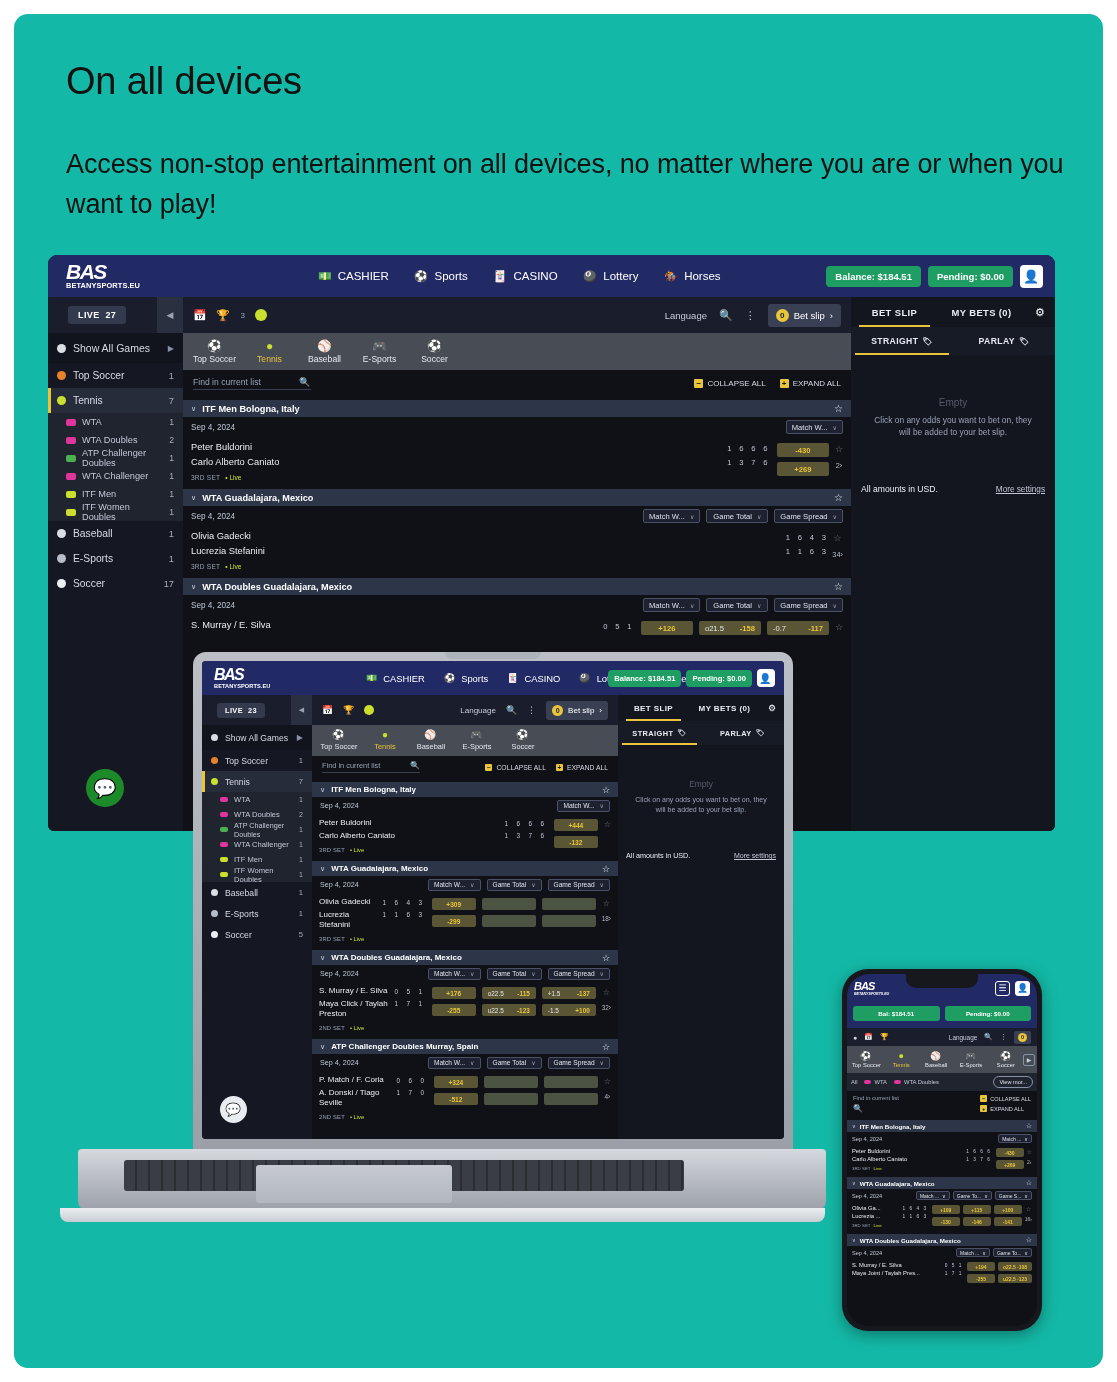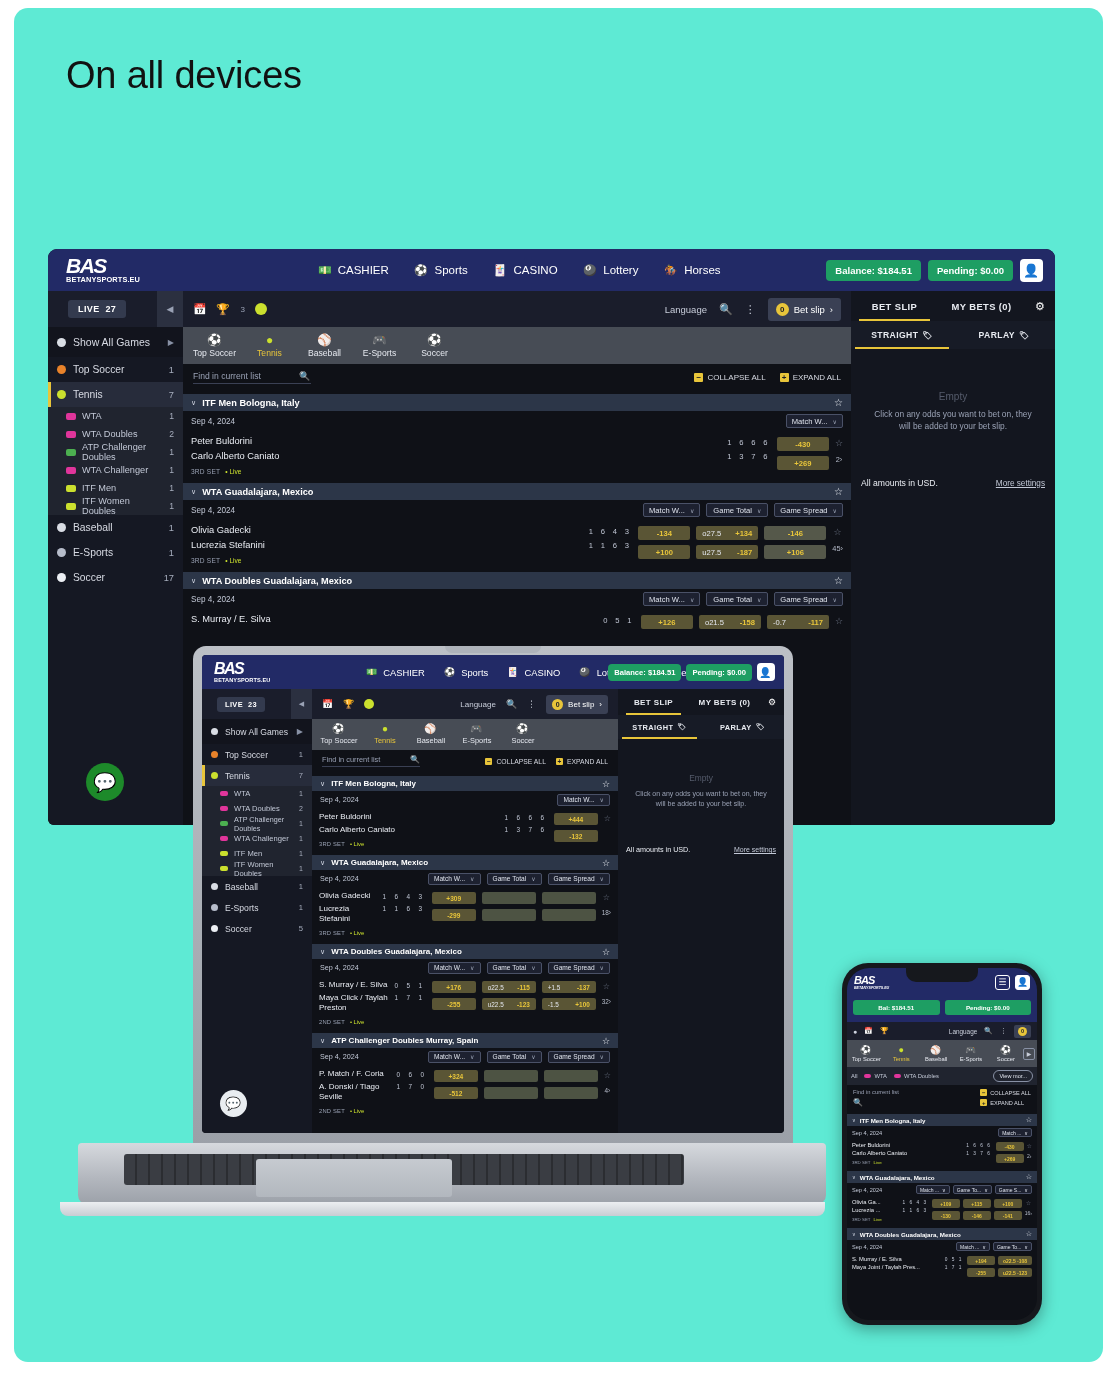--- a/index.html
+++ b/index.html
@@ -4,23 +4,23 @@
 <style>
   * { box-sizing: border-box; margin: 0; padding: 0; }
   body {
     width: 1117px; height: 1382px;
     background: #ffffff;
     font-family: "Liberation Sans", sans-serif;
     overflow: hidden;
     position: relative;
   }
   .page-card {
-    position: absolute; left: 14px; top: 8px;
+    position: absolute; left: 14px; top: 14px;
     width: 1089px; height: 1354px;
-    background: #5eead4;
+    background: #14b8a6;
     border-radius: 14px;
     overflow: hidden;
   }
   
   .hero-title {
     position: absolute; left: 52px; top: 46px;
     font-size: 38px; font-weight: 400; color: #111; letter-spacing: -0.2px;
   }
   .hero-sub {
     position: absolute; left: 52px; top: 131px; width: 1010px;
@@ -357,20 +357,21 @@
   .ph-tail { display: flex; flex-direction: column; align-items: center; gap: 4px; padding-left: 3px; }
   .ph-tail .s { font-size: 6px; color: #727a8c; }
   .ph-tail .m { font-size: 5px; color: #b6bcca; }
 </style>
 </head>
 <body>
 
 <div class="page-card">
 
   <div class="hero-title">On all devices</div>
+  <div class="hero-sub">Access non-stop entertainment on all devices, no matter where you are or when you want to play!</div>
 
   <div class="desktop">
 
     <div class="dk-topbar">
       <div class="logo-wrap">
         <div class="logo-main">BAS</div>
         <div class="logo-sub">BETANYSPORTS.EU</div>
       </div>
       <div class="dk-nav">
         <div class="nav-item">
@@ -621,43 +622,23 @@
                 <i>4</i>
                 <i>3</i>
               </div>
             <div class="sc-line">
                 <i>1</i>
                 <i>1</i>
                 <i>6</i>
                 <i>3</i>
               </div>
           </div>
-          <div class="odds-group">
-            <div class="odds-col">
-              <div class="odd">-134</div>
-              <div class="odd">+100</div>
-            </div>
-            <div class="odds-col">
-              <div class="odd two" style="min-width:62px">
-                  <span class="ln">o27.5</span>
-                  <span>+134</span>
-                </div>
-              <div class="odd two" style="min-width:62px">
-                  <span class="ln">u27.5</span>
-                  <span>-187</span>
-                </div>
-            </div>
-            <div class="odds-col">
-              <div class="odd" style="min-width:62px;background:#55584a">-146</div>
-              <div class="odd" style="min-width:62px;background:#55584a">+106</div>
-            </div>
-          </div>
           <div class="mr-tail">
             <span class="star">☆</span>
-            <span class="more">45›</span>
+            <span class="more">34›</span>
           </div>
         </div>
 
         <div class="league-head">
           <span class="cv">∨</span>
           <span class="nm">WTA Doubles Guadalajara, Mexico</span>
           <span class="star">☆</span>
         </div>
         <div class="date-row">
           <span class="dt">Sep 4, 2024</span>

